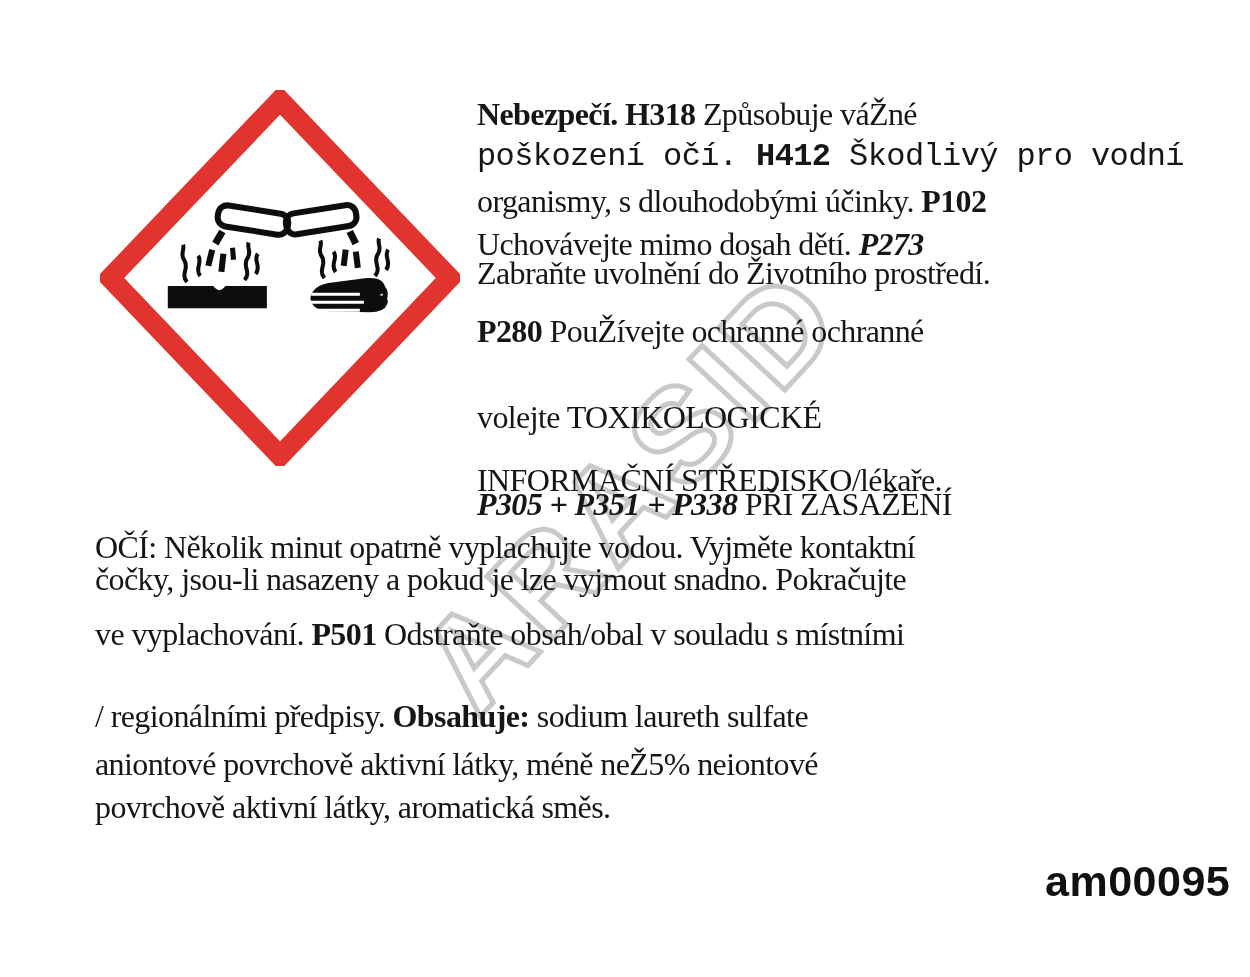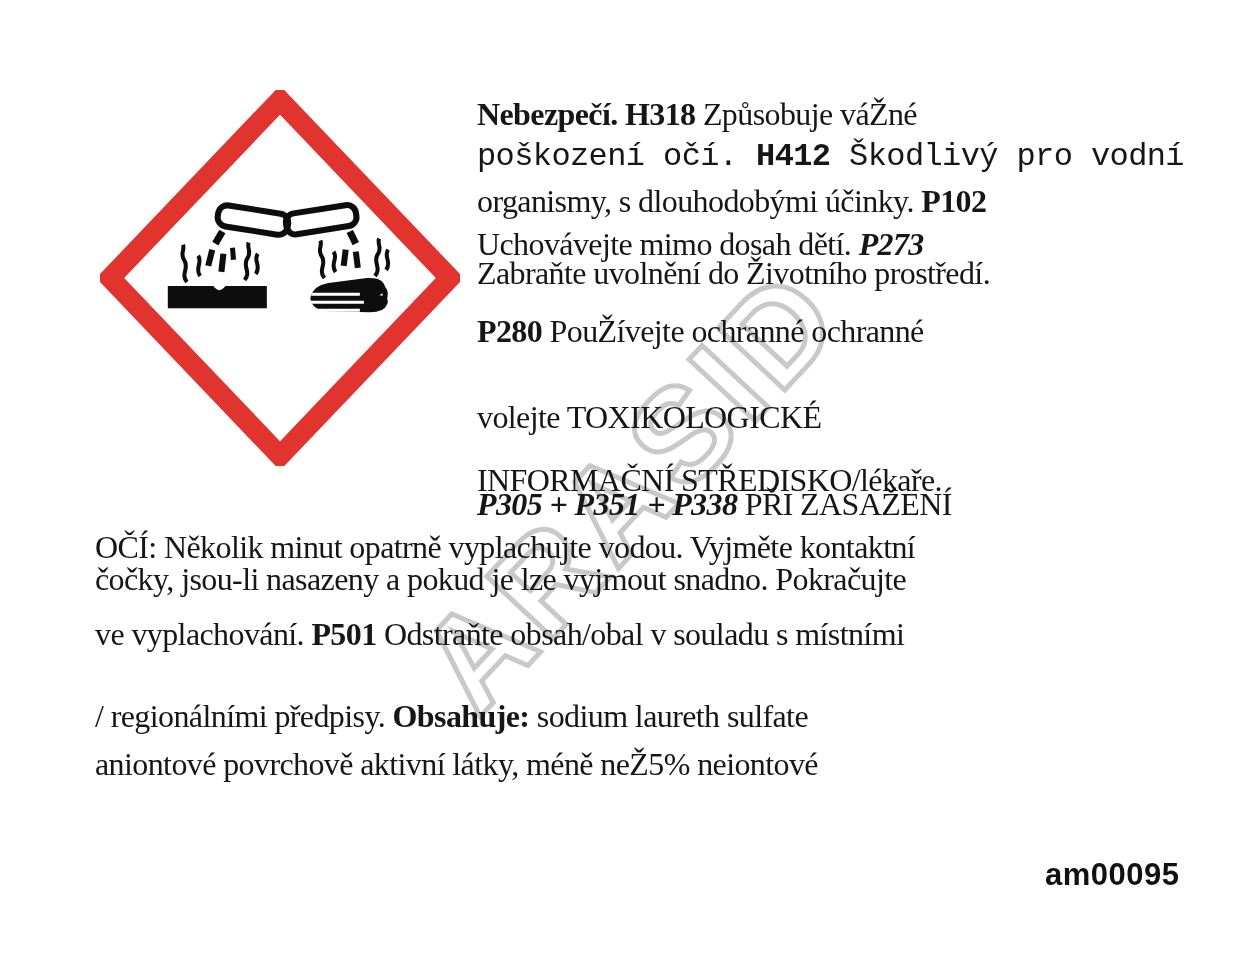--- a/index.html
+++ b/index.html
@@ -41,21 +41,21 @@
     line-height:44px;
   }
   .line.beside{left:477px;}
   .line.full{left:95px;}
   .line .b{font-weight:bold;}
   .line .i{font-style:italic;}
   
   .footer-code{
     position:absolute;left:1045px;top:857px;
     font-family:"Liberation Sans","DejaVu Sans",sans-serif;
-    font-size:31px;font-weight:700;color:#111;
+    font-size:43px;font-weight:700;color:#111;
     letter-spacing:0.5px;
   }
 </style>
 </head>
 <body>
 
 <div class="viewport">
 
   <div class="watermark">ARASID</div>
 
@@ -109,17 +109,18 @@
       <div class="line beside" style="top: 251px;"><span>Zabraňte uvolnění do Životního prostředí.</span></div>
       <div class="line beside" style="top: 308.5px;"><span class="b">P280</span><span> PouŽívejte ochranné ochranné</span></div>
       <div class="line beside" style="top: 395.1px;"><span>volejte TOXIKOLOGICKÉ</span></div>
       <div class="line beside" style="top: 458px; text-align: center;"><span>INFORMAČNÍ STŘEDISKO/lékaře.</span></div>
       <div class="line beside" style="top: 481.7px;"><span class="b i">P305 + P351 + P338</span><span> PŘI ZASAŽENÍ</span></div>
       <div class="line full" style="top: 525px;"><span>OČÍ: Několik minut opatrně vyplachujte vodou. Vyjměte kontaktní</span></div>
       <div class="line full" style="top: 557px;"><span>čočky, jsou-li nasazeny a pokud je lze vyjmout snadno. Pokračujte</span></div>
       <div class="line full" style="top: 611.6px;"><span>ve vyplachování. </span><span class="b">P501</span><span> Odstraňte obsah/obal v souladu s místními</span></div>
       <div class="line full" style="top: 654.9px; margin-top: 39px;"><span>/ regionálními předpisy. </span><span class="b">Obsahuje:</span><span> sodium laureth sulfate</span></div>
       <div class="line full" style="top: 741.5px; text-align: center;"><span>aniontové povrchově aktivní látky, méně neŽ5% neiontové</span></div>
+      <div class="line full" style="top: 784.8px;"><span>povrchově aktivní látky, aromatická směs.</span></div>
     </div>
 
   <div class="footer-code">am00095</div>
 
 </div>
 
 </body></html>

